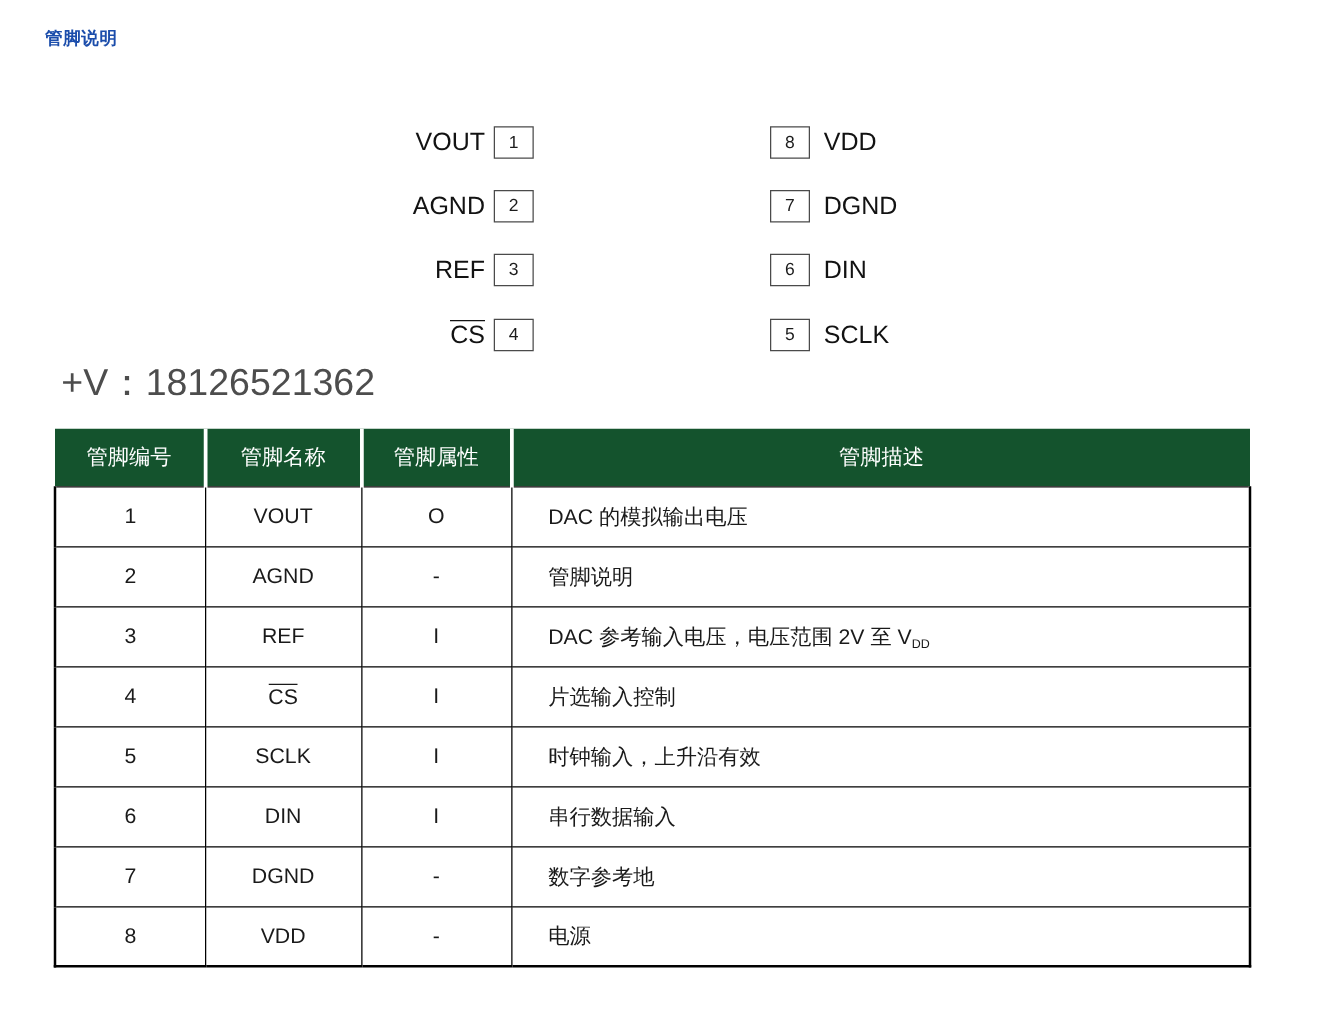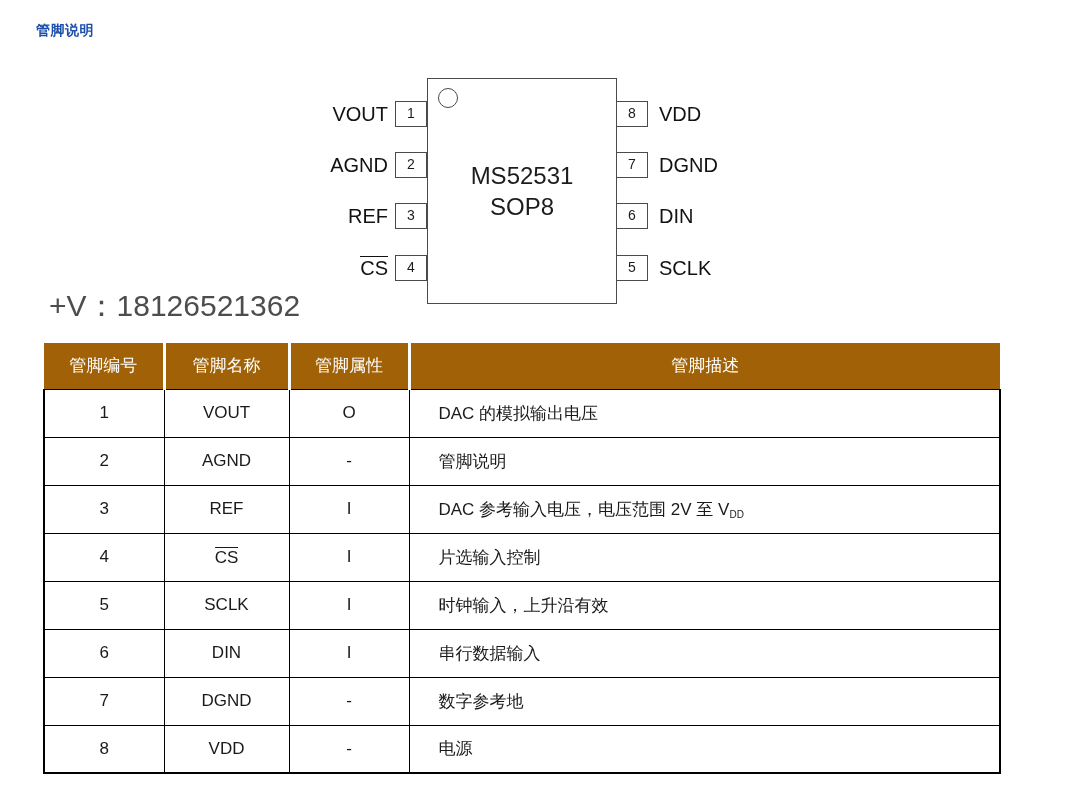--- a/index.html
+++ b/index.html
@@ -73,21 +73,21 @@
     font-size: 30px; color: #4d4d4d; white-space: nowrap;
   }
 
   
   table.pin-table {
     position: absolute; left: 43px; top: 343px;
     width: 956px;
     border-collapse: collapse; table-layout: fixed;
   }
   .pin-table th {
-    background: #a16207; color: #ffffff;
+    background: #14532d; color: #ffffff;
     font-weight: normal; font-size: 17px;
     height: 46px; padding: 0;
     border: none; border-right: 3px solid #ffffff;
   }
   .pin-table th:last-child { border-right: none; }
 
   .pin-table td {
     font-size: 17px; color: #1a1a1a;
     height: 48px; padding: 0;
     text-align: center; vertical-align: middle;
@@ -112,27 +112,20 @@
   <div class="pin-label lft r1"><span>VOUT</span></div>
   <div class="pin-label lft r2"><span>AGND</span></div>
   <div class="pin-label lft r3"><span>REF</span></div>
   <div class="pin-label lft r4"><span class="overline">CS</span></div>
 
   <div class="pin-box lft r1">1</div>
   <div class="pin-box lft r2">2</div>
   <div class="pin-box lft r3">3</div>
   <div class="pin-box lft r4">4</div>
 
-  <div class="chip-body">
-    <div class="pin1-dot"></div>
-    <div class="chip-label">
-      <div>MS52531</div>
-      <div>SOP8</div>
-    </div>
-  </div>
 
   <div class="pin-box rgt r1">8</div>
   <div class="pin-box rgt r2">7</div>
   <div class="pin-box rgt r3">6</div>
   <div class="pin-box rgt r4">5</div>
 
   <div class="pin-label rgt r1"><span>VDD</span></div>
   <div class="pin-label rgt r2"><span>DGND</span></div>
   <div class="pin-label rgt r3"><span>DIN</span></div>
   <div class="pin-label rgt r4"><span>SCLK</span></div>

